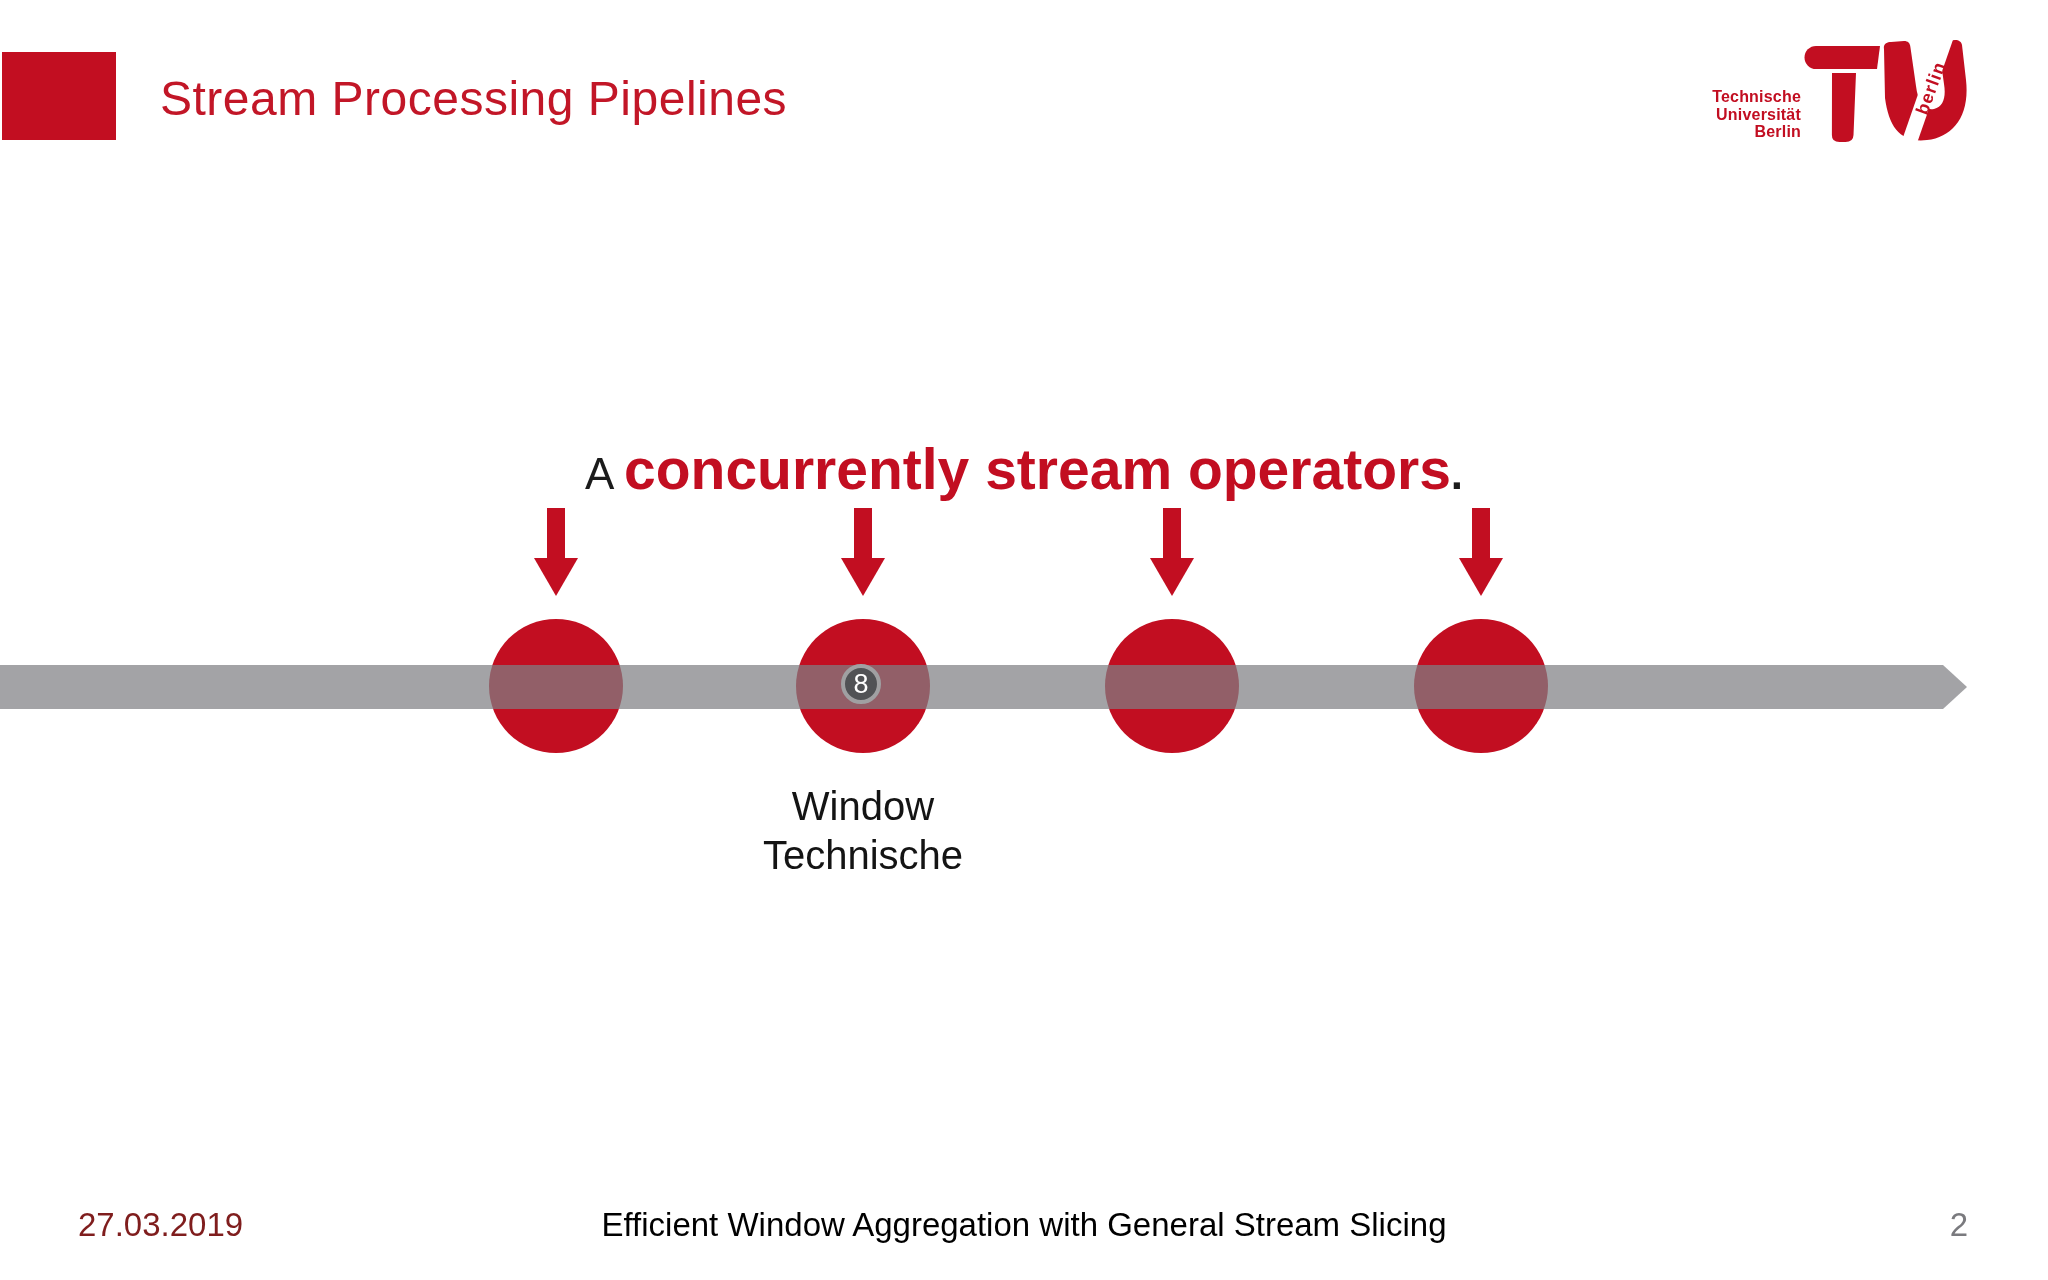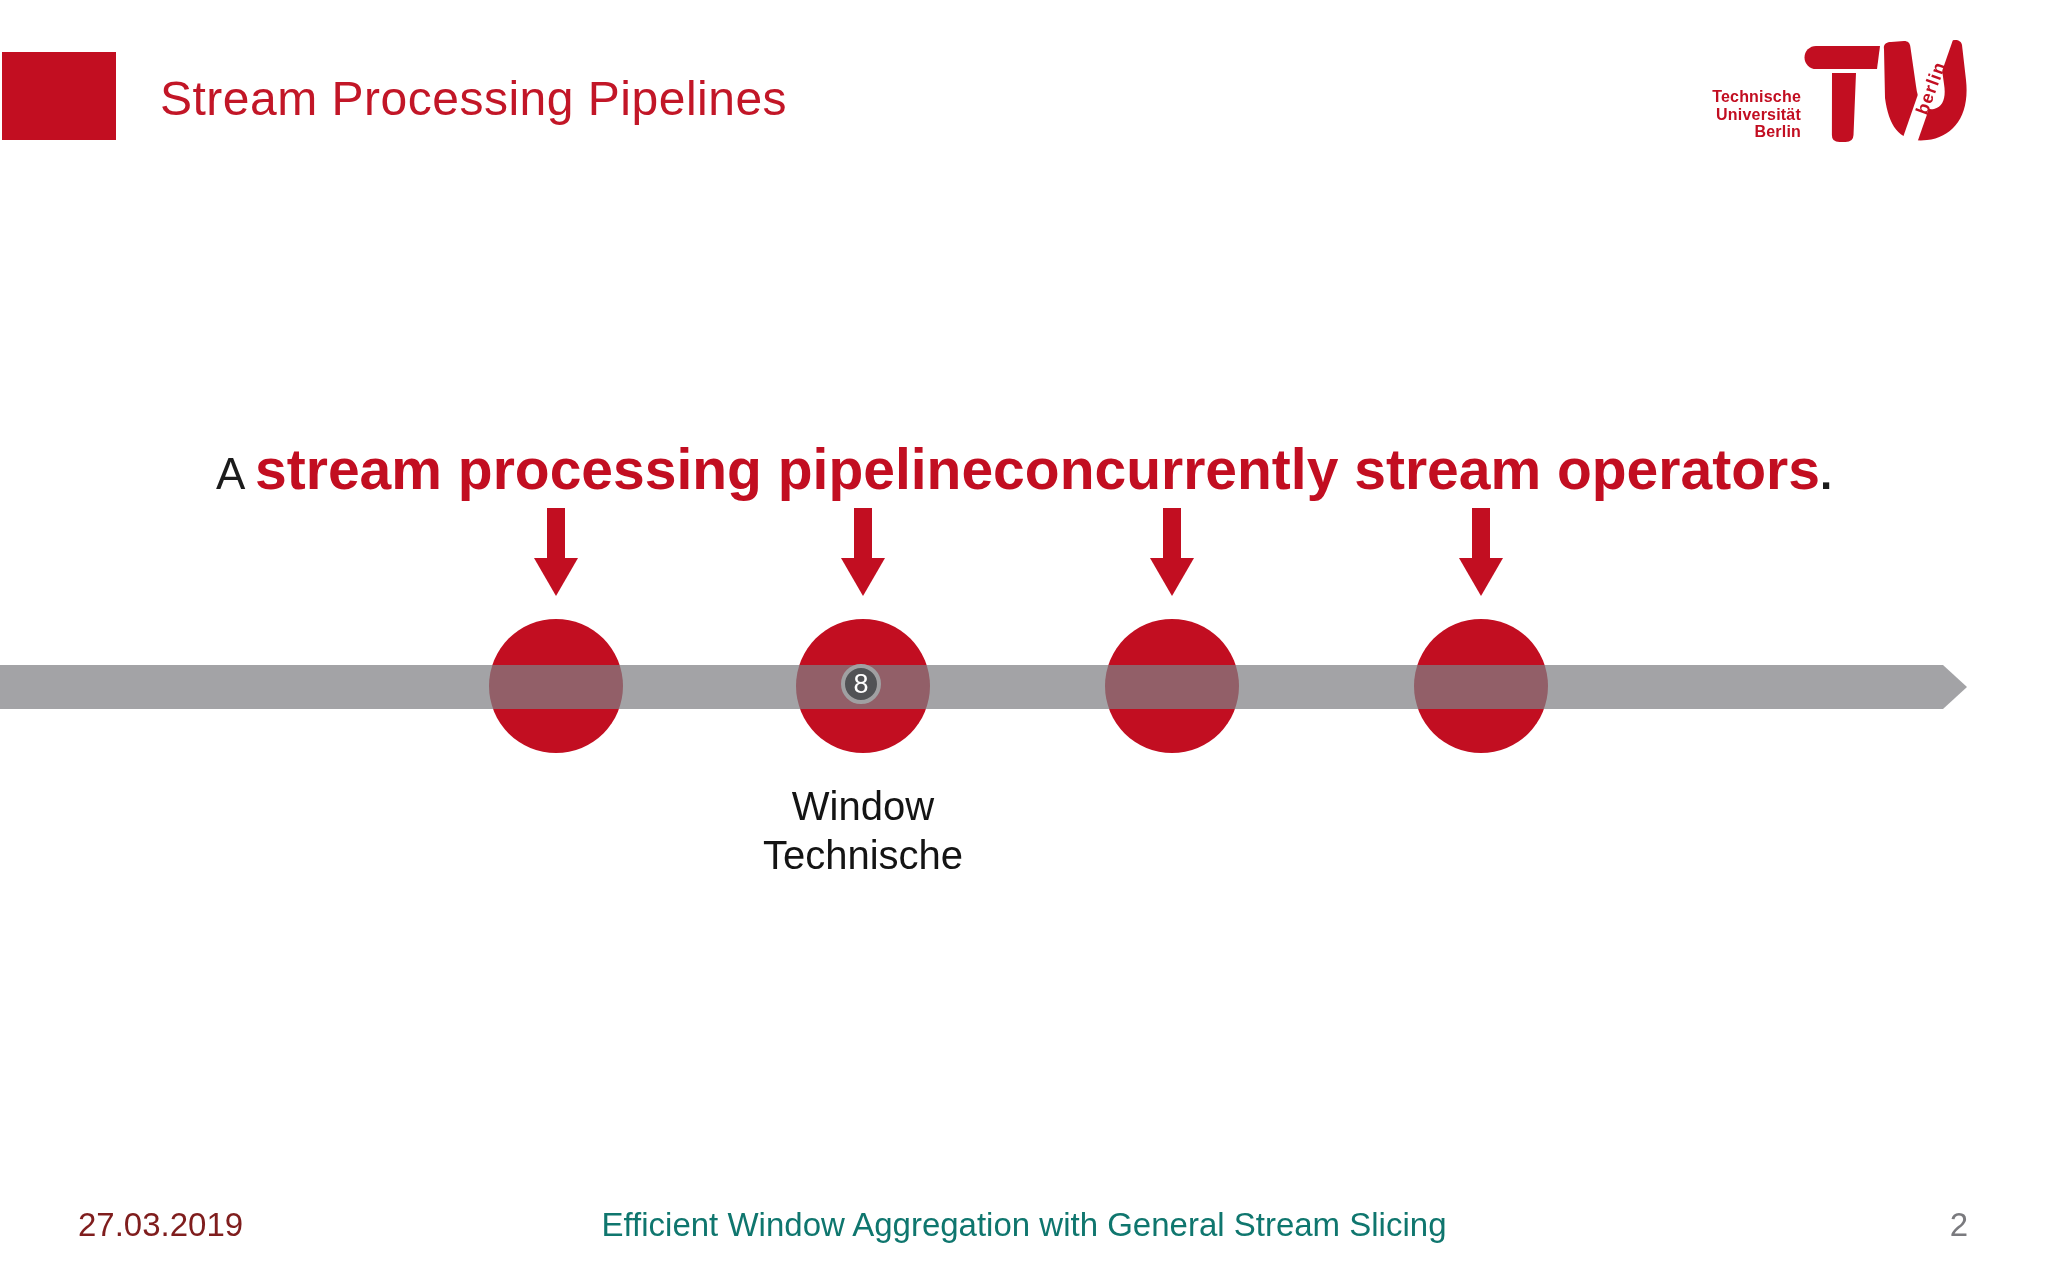--- a/index.html
+++ b/index.html
@@ -46,21 +46,21 @@
     background:#515255;border:4px solid #a0a0a2;box-sizing:border-box;
     display:flex;align-items:center;justify-content:center;
     color:#ffffff;font-size:27px;line-height:1;
   }
   .op-label{
     position:absolute;width:280px;text-align:center;z-index:1;
     font-size:40px;line-height:1.22;color:#141414;
   }
   
   .footer-date{position:absolute;left:78px;top:1206px;font-size:33px;color:#7f1d1d;}
-  .footer-title{position:absolute;left:0;top:1206px;width:100%;text-align:center;font-size:33px;color:#0f766e;}
+  .footer-title{position:absolute;left:0;top:1206px;width:100%;text-align:center;font-size:33px;color:#000000;}
   .footer-page{position:absolute;right:80px;top:1206px;font-size:33px;color:#7a7a7e;}
 </style>
 </head>
 <body>
 
 <div class="accent-square"></div>
 <h1 class="slide-title">Stream Processing Pipelines</h1>
 
 <div class="logo">
   <div class="logo-text">
@@ -72,21 +72,20 @@
     <path fill="#c20e21" d="M13,8 L77,8 L74,31 L13,31 A11.5,11.5 0 0 1 13,8 Z"></path>
     <path fill="#c20e21" d="M29,35 L53,35 L50.5,97 Q50.3,104 42.5,104 L36.5,104 Q28.7,104 28.9,97 Z"></path>
     <path fill="#c20e21" d="M81,11 C80,6 84,4 88,4 L101,3 C105,3 107,5 107.4,9 L113,48 C115,64 121,73 131,71 C141,69 143,58 141,46 L136,10 C135.4,6 138,3 142,3 L152,2 C156,2 158.6,4 159,7 L163,42 C167,78 150,99 124,102 C98,105 86,90 82,60 Z"></path>
     <path fill="#ffffff" d="M97,108 L136,-4 L152,-4 L113,108 Z"></path>
     <text x="0" y="0" transform="translate(124,78) rotate(-70)" fill="#c20e21" font-size="18" font-weight="700" font-family="Liberation Sans, sans-serif" letter-spacing="1">berlin</text>
   </svg>
 </div>
 
 <div class="sentence">
   <span class="plain">A </span>
-  <span class="term">stream processing pipeline</span>
   <span class="term">concurrently stream operators</span>
   <span class="end">.</span>
 </div>
 
 <div class="pipeline">
   <svg class="stream-bar" width="2048" height="1280" viewBox="0 0 2048 1280">
     <polygon points="0,665 1943,665 1967,687 1943,709 0,709" fill="rgba(127,127,131,0.72)"></polygon>
   </svg>
   <div id="operators">
       <div class="op-arrow" style="left: 534px; top: 508px;">

